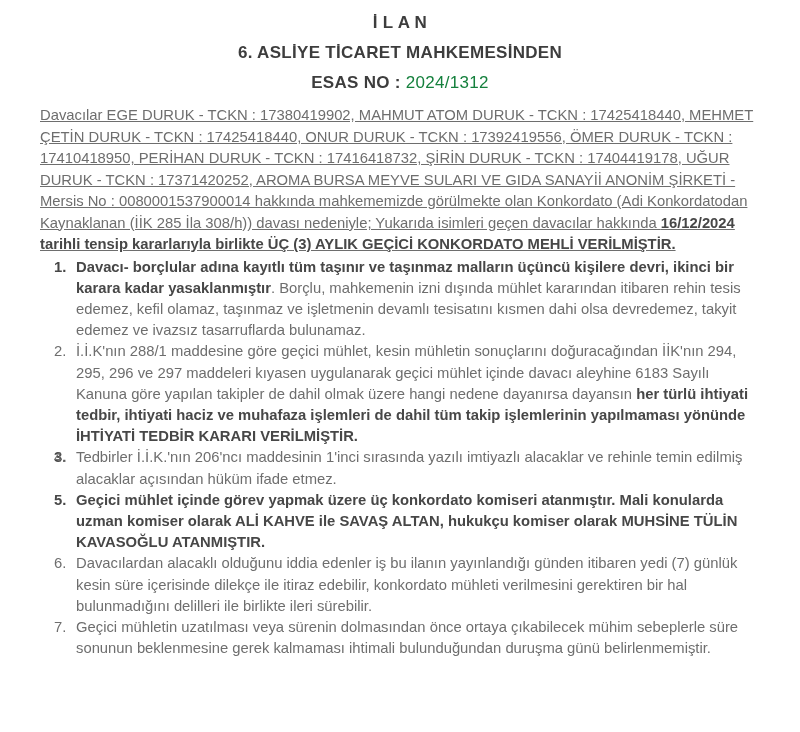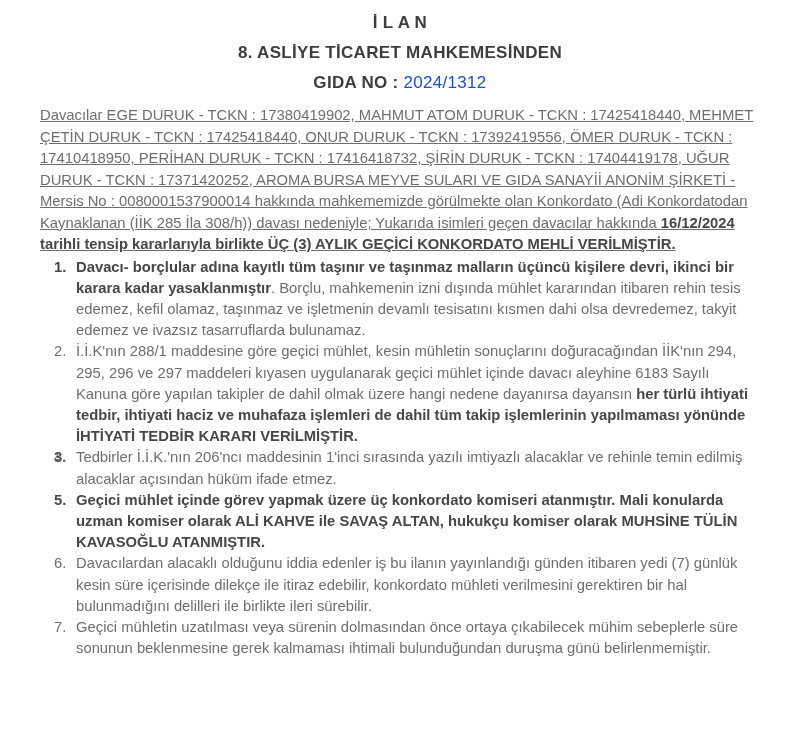--- a/index.html
+++ b/index.html
@@ -21,21 +21,21 @@
     color: #3d3d3d;
   }
   .header .h-line {
     font-weight: bold;
     font-size: 17px;
     line-height: 30px;
     letter-spacing: 0.3px;
   }
   .header .esas-value {
     font-weight: normal;
-    color: #1d4ed8;
+    color: #15803d;
   }
   .intro {
     margin: 7px 0 0 0;
     font-size: 14.8px;
     line-height: 21.5px;
     color: #6e6e6e;
     text-align: left;
     text-decoration: underline;
   }
   .b {
@@ -64,22 +64,22 @@
     font-weight: bold;
     color: #474747;
   }
 </style>
 </head>
 <body>
 
 <div class="page">
   <div class="header">
     <div class="h-line">İ L A N</div>
-    <div class="h-line">8. ASLİYE TİCARET MAHKEMESİNDEN</div>
-    <div class="h-line"><span>GIDA NO : </span><span class="esas-value">2024/1312</span></div>
+    <div class="h-line">6. ASLİYE TİCARET MAHKEMESİNDEN</div>
+    <div class="h-line"><span>ESAS NO : </span><span class="esas-value">2024/1312</span></div>
   </div>
 
   <p class="intro"><span>Davacılar EGE DURUK - TCKN : 17380419902, MAHMUT ATOM DURUK - TCKN : 17425418440, MEHMET ÇETİN DURUK - TCKN : 17425418440, ONUR DURUK - TCKN : 17392419556, ÖMER DURUK - TCKN : 17410418950, PERİHAN DURUK - TCKN : 17416418732, ŞİRİN DURUK - TCKN : 17404419178, UĞUR DURUK - TCKN : 17371420252, AROMA BURSA MEYVE SULARI VE GIDA SANAYİİ ANONİM ŞİRKETİ - Mersis No : 0080001537900014 hakkında mahkememizde görülmekte olan Konkordato (Adi Konkordatodan Kaynaklanan (İİK 285 İla 308/h)) davası nedeniyle; Yukarıda isimleri geçen davacılar hakkında </span><span class="b">16/12/2024 tarihli tensip kararlarıyla birlikte ÜÇ (3) AYLIK GEÇİCİ KONKORDATO MEHLİ VERİLMİŞTİR.</span></p>
 
   <ol class="items">
       <li class="li-bold"><span class="num">1.</span><span class="b">Davacı- borçlular adına kayıtlı tüm taşınır ve taşınmaz malların üçüncü kişilere devri, ikinci bir karara kadar yasaklanmıştır</span><span>. Borçlu, mahkemenin izni dışında mühlet kararından itibaren rehin tesis edemez, kefil olamaz, taşınmaz ve işletmenin devamlı tesisatını kısmen dahi olsa devredemez, takyit edemez ve ivazsız tasarruflarda bulunamaz.</span></li>
       <li><span class="num">2.</span><span>İ.İ.K'nın 288/1 maddesine göre geçici mühlet, kesin mühletin sonuçlarını doğuracağından İİK'nın 294, 295, 296 ve 297 maddeleri kıyasen uygulanarak geçici mühlet içinde davacı aleyhine 6183 Sayılı Kanuna göre yapılan takipler de dahil olmak üzere hangi nedene dayanırsa dayansın </span><span class="b">her türlü ihtiyati tedbir, ihtiyati haciz ve muhafaza işlemleri de dahil tüm takip işlemlerinin yapılmaması yönünde İHTİYATİ TEDBİR KARARI VERİLMİŞTİR.</span></li>
       <li class="li-bold"><span class="num">3.</span></li>
       <li><span class="num">4.</span><span>Tedbirler İ.İ.K.'nın 206'ncı maddesinin 1'inci sırasında yazılı imtiyazlı alacaklar ve rehinle temin edilmiş alacaklar açısından hüküm ifade etmez.</span></li>
       <li class="li-bold"><span class="num">5.</span><span class="b">Geçici mühlet içinde görev yapmak üzere üç konkordato komiseri atanmıştır. Mali konularda uzman komiser olarak ALİ KAHVE ile SAVAŞ ALTAN, hukukçu komiser olarak MUHSİNE TÜLİN KAVASOĞLU ATANMIŞTIR.</span></li>

